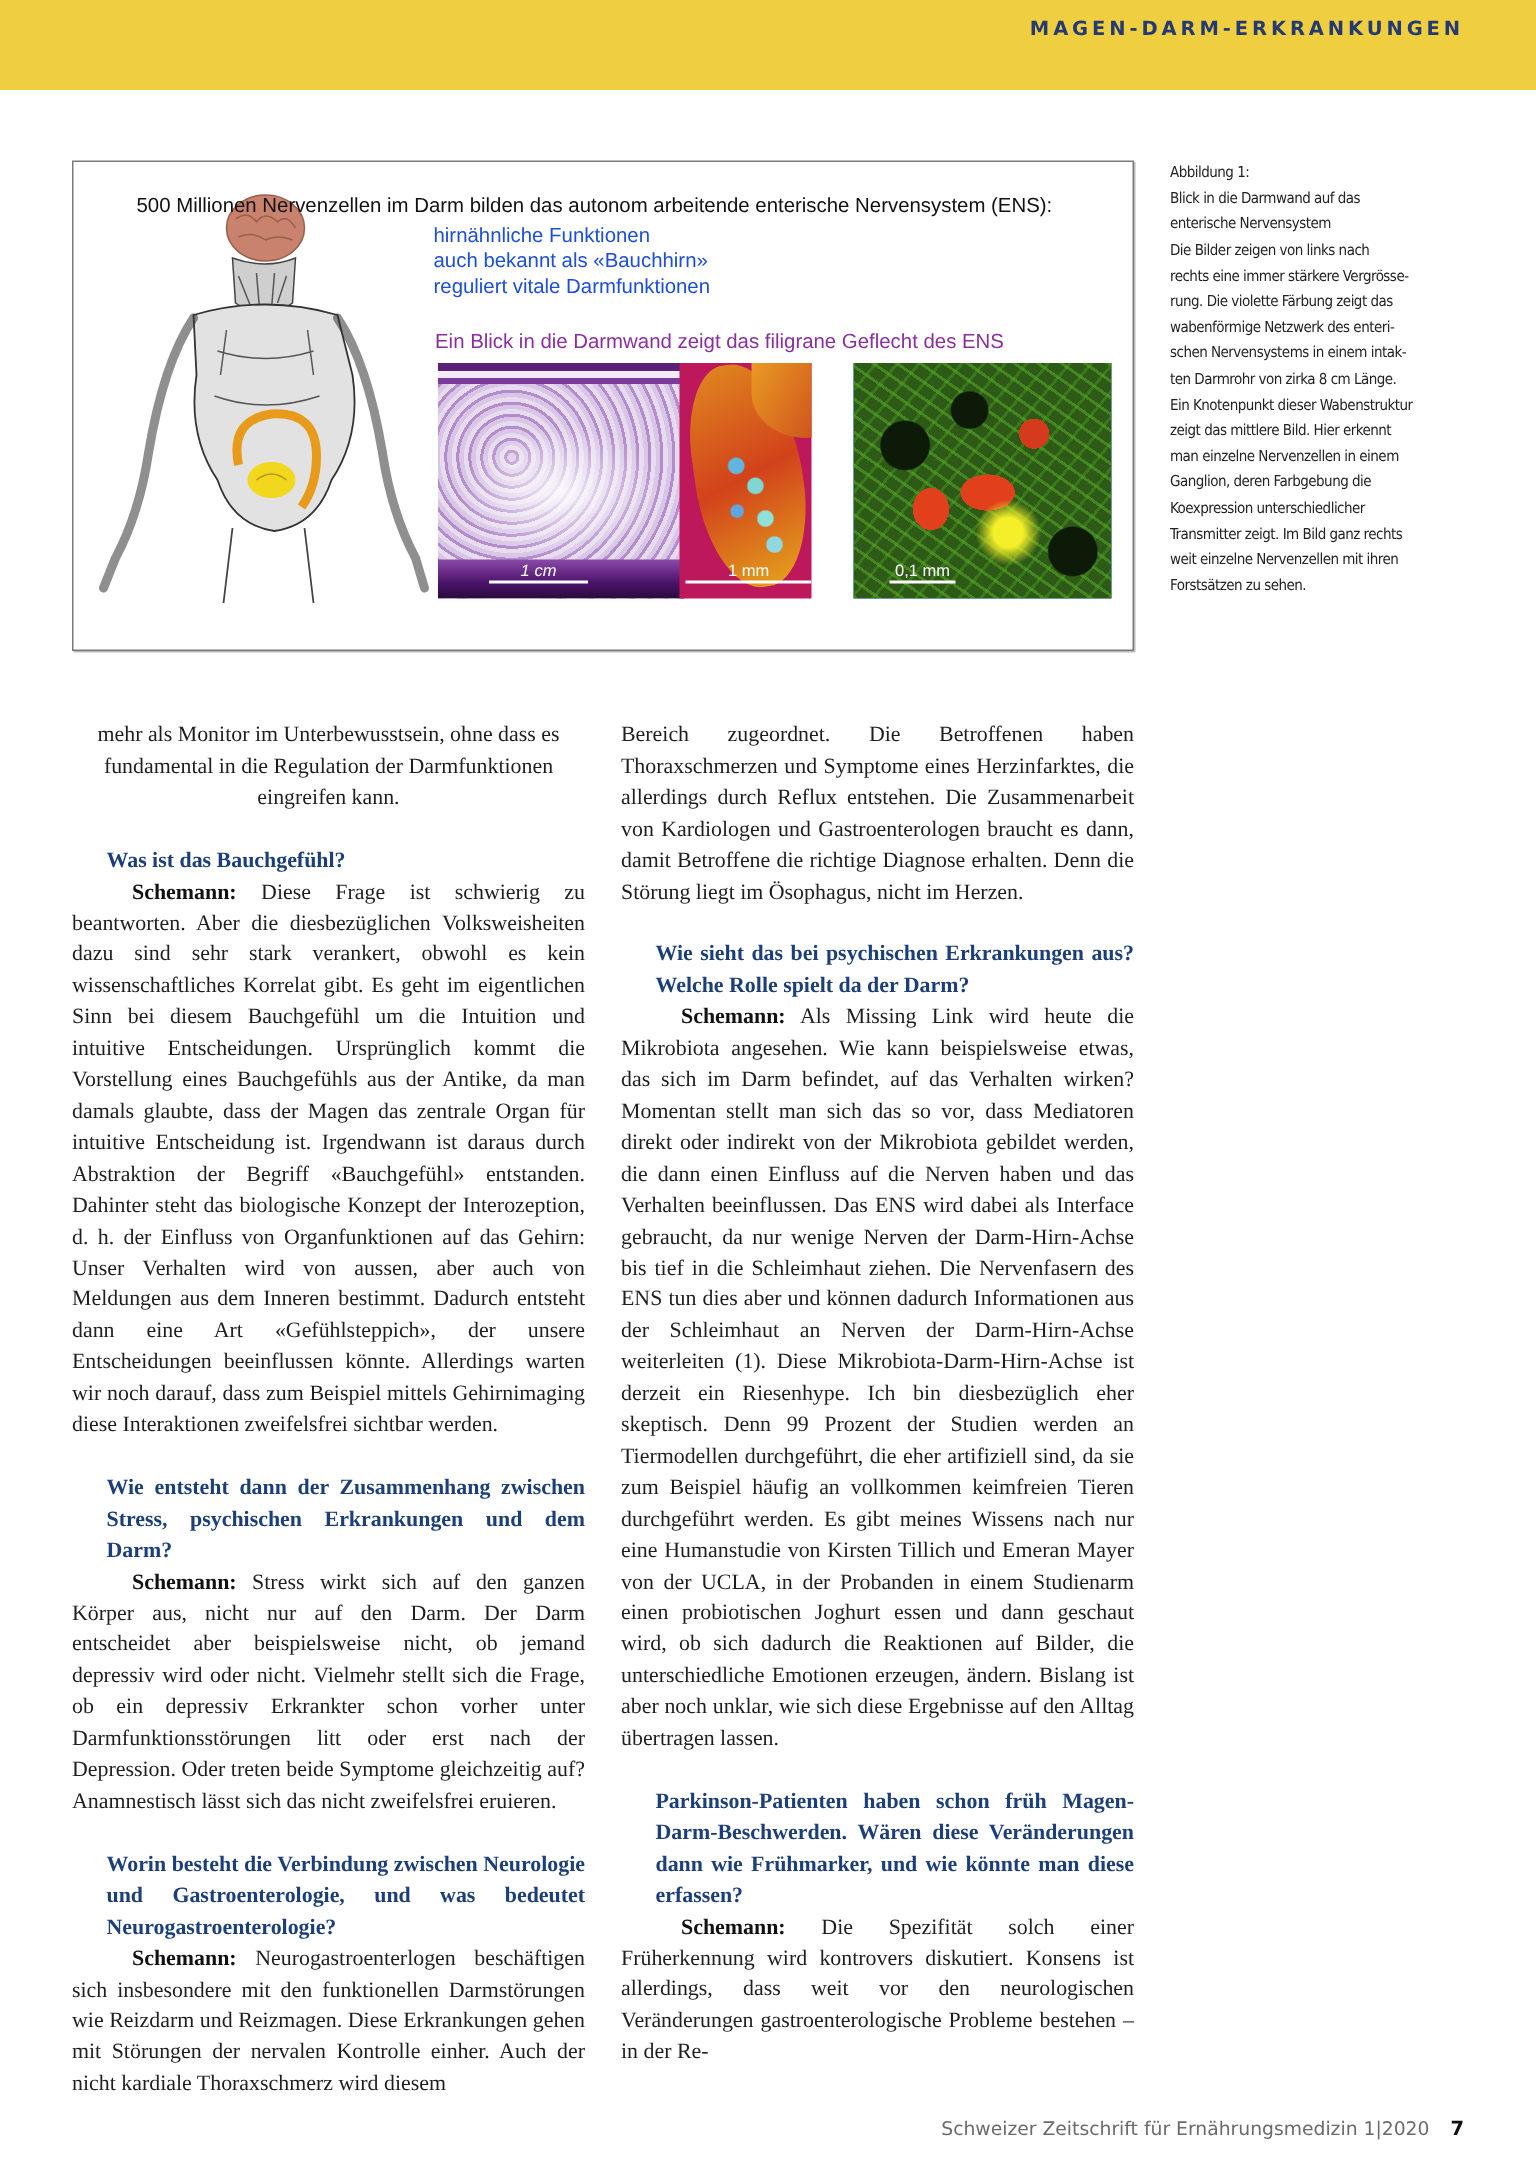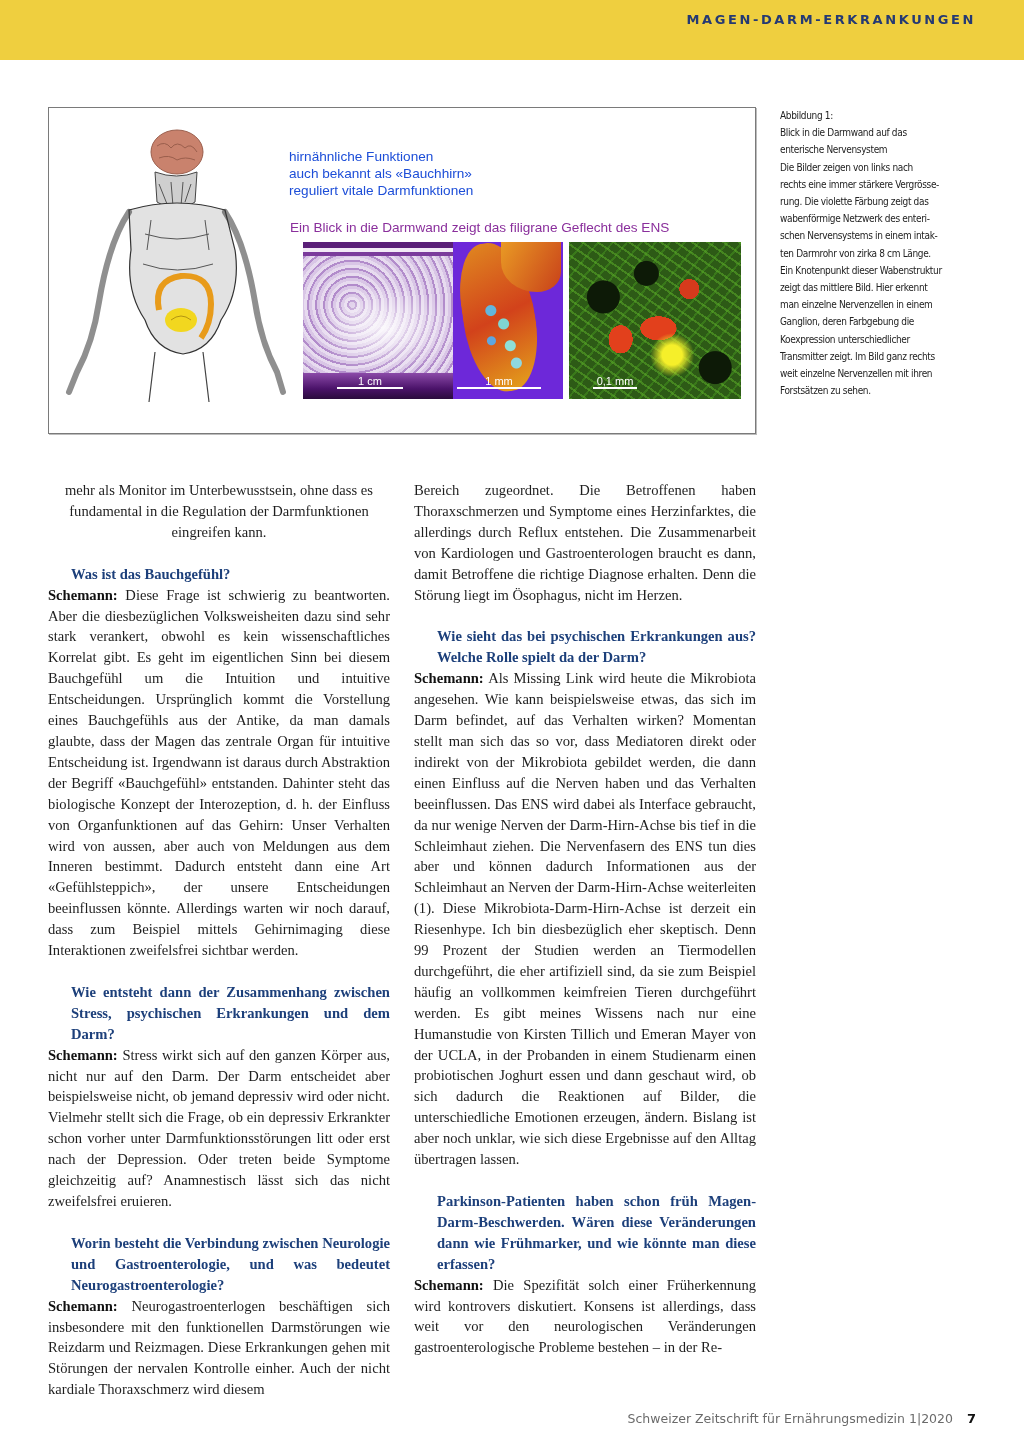--- a/index.html
+++ b/index.html
@@ -38,36 +38,37 @@
     }
 
     .anatomy {
       position: absolute; left: 10px; top: 16px; width: 228px; height: 280px;
     }
 
     .micro {
       position: absolute; top: 134px; height: 157px; overflow: hidden;
     }
     .micro-1 {
-      left: 254px; width: 164px;
+      left: 243px; width: 164px;
       background:
         radial-gradient(ellipse 60% 40% at 50% 55%, rgba(255,255,255,0.85), rgba(255,255,255,0) 70%),
         repeating-radial-gradient(circle at 30% 40%, #d9c6e6 0 3px, #b28ccb 3px 5px, #e7dbef 5px 8px),
         #c7a9da;
+      font-style: italic;
     }
     .micro-1::before {
       content: ""; position: absolute; left: 0; top: 0; width: 100%; height: 14px;
       background: linear-gradient(#5a1f78 0 40%, #f2eaf6 40% 70%, #7b3b9c 70%);
     }
     .micro-1::after {
       content: ""; position: absolute; left: 0; bottom: 0; width: 100%; height: 26px;
       background: linear-gradient(#8b4aa8, #4b136a 60%, #2a0b3c);
     }
     .micro-2 {
-      left: 404px; width: 110px; background: #6d28d9;
+      left: 404px; width: 88px; background: #be185d;
     }
     .micro-2 .tissue {
       position: absolute; left: 10px; top: 0; width: 72px; height: 150px;
       background:
         radial-gradient(circle at 55% 55%, #7fd6d2 0 5px, transparent 6px),
         radial-gradient(circle at 40% 45%, #62b6de 0 5px, transparent 6px),
         radial-gradient(circle at 60% 70%, #8ee0d8 0 5px, transparent 6px),
         radial-gradient(circle at 35% 65%, #5fa6e0 0 4px, transparent 5px),
         radial-gradient(circle at 65% 82%, #8fd8e0 0 5px, transparent 6px),
         linear-gradient(160deg, #e08a20, #d2421b 50%, #e5a81c);
@@ -115,21 +116,21 @@
     .col {
       position: absolute; top: 480px; width: 342px;
       font-size: 14.6px; line-height: 20.9px; text-align: justify; color: #1e1e1e;
     }
     .col-left { left: 48px; }
     .col-right { left: 414px; }
     .col p { margin: 0; }
     .col .q {
       color: #1c3f7a; font-weight: bold; margin-top: 21px; margin-left: 23px;
     }
-    .col .speaker { font-weight: bold; color: #111; }
+    .col .speaker { font-weight: bold; color: #111; margin-left: 40px; }
 
     .footer {
       position: absolute; right: 48px; top: 1411px;
       font-family: "DejaVu Sans", sans-serif; font-size: 12.5px; color: #6a6a6a;
       white-space: nowrap;
     }
     .footer .page-num {
       color: #111; font-weight: bold; margin-left: 10px; font-size: 13px;
     }
   </style>
@@ -155,20 +156,21 @@
     <path d="M70 88 q-20 30 -30 90 q-6 40 -22 70 l-8 20" stroke="#333" fill="none" stroke-width="6" stroke-linecap="round" opacity="0.55"></path>
     <path d="M166 88 q20 30 30 90 q6 40 22 70 l6 20" stroke="#333" fill="none" stroke-width="6" stroke-linecap="round" opacity="0.55"></path>
 
     <path d="M100 186 q-6 -30 22 -34 q30 -2 30 28 q0 20 -10 34" stroke="#e89b1a" fill="none" stroke-width="6"></path>
     <ellipse cx="122" cy="196" rx="16" ry="12" fill="#f2d71f"></ellipse>
     <path d="M112 196 q10 -8 20 0" stroke="#b39512" fill="none" stroke-width="1"></path>
 
     <path d="M96 228 l-6 50 M144 228 l6 50" stroke="#444" stroke-width="1.2"></path>
   </svg>
 
+  <div class="fig-headline">500 Millionen Nervenzellen im Darm bilden das autonom arbeitende enterische Nervensystem (ENS):</div>
   <div class="fig-bullets">
     <div>hirnähnliche Funktionen</div>
     <div>auch bekannt als «Bauchhirn»</div>
     <div>reguliert vitale Darmfunktionen</div>
   </div>
   <div class="fig-subtitle">Ein Blick in die Darmwand zeigt das filigrane Geflecht des ENS</div>
 
   <div class="micro micro-1">
     <div class="scale">
       <div>1 cm</div>

